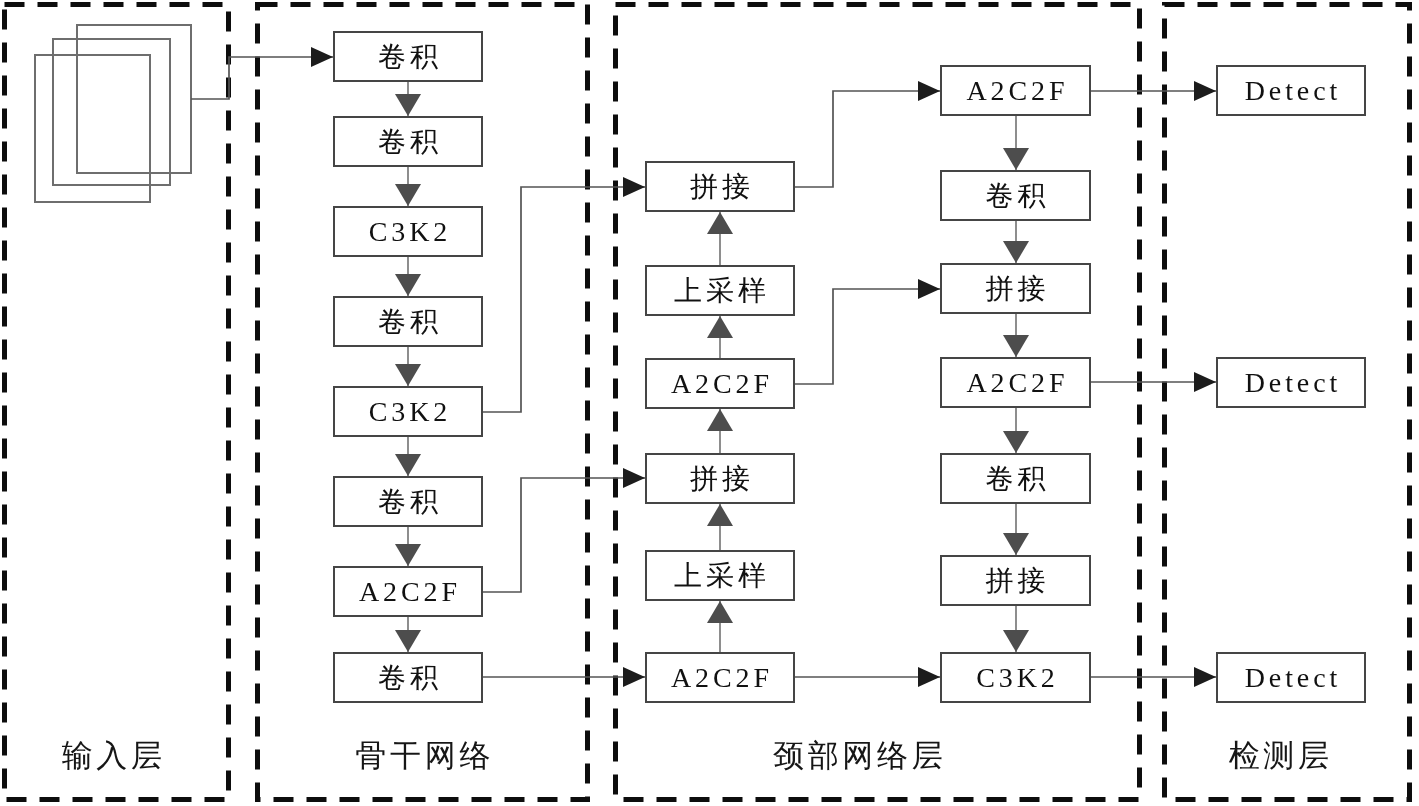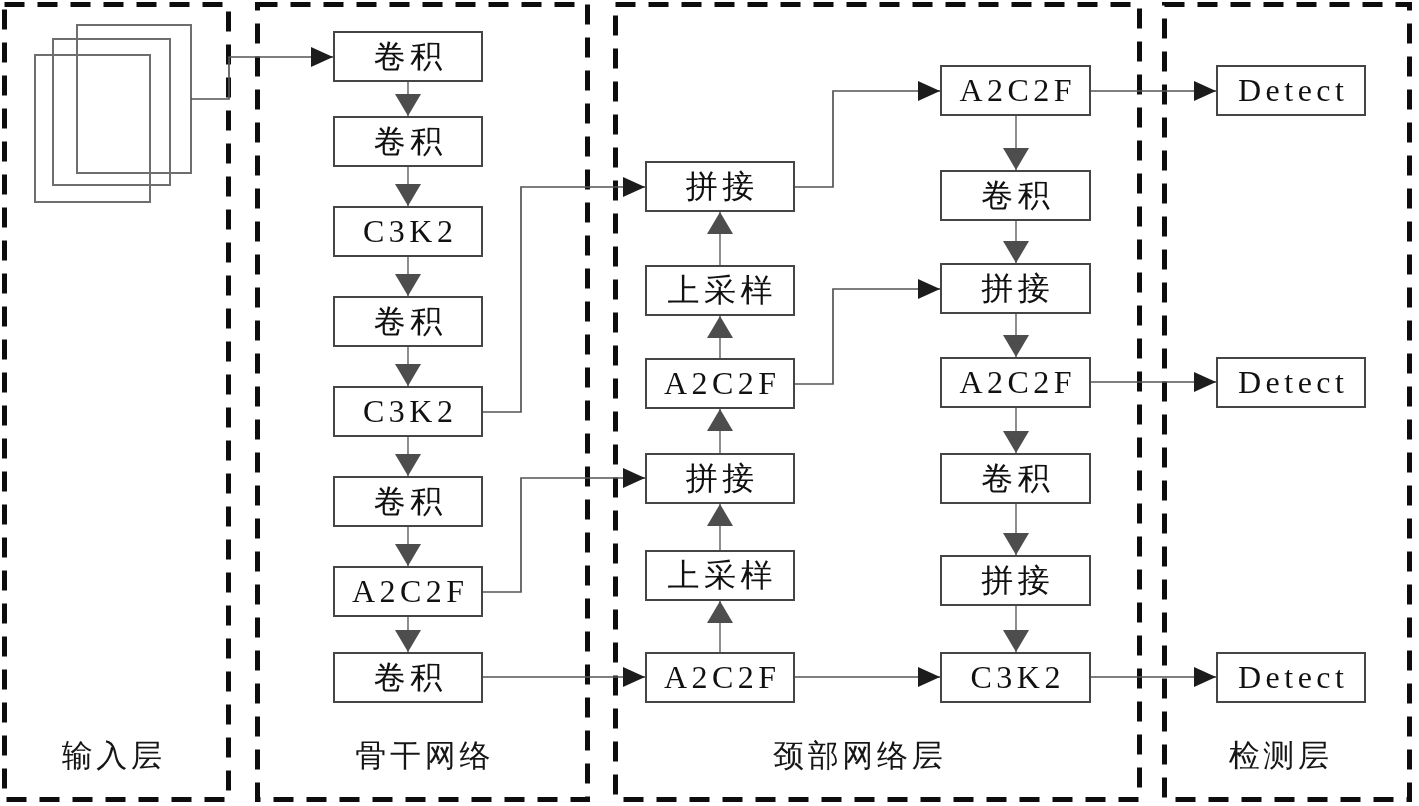--- a/index.html
+++ b/index.html
@@ -28,21 +28,21 @@
     height: 100%;
   }
   .node {
     position: absolute;
     box-sizing: border-box;
     background: #ffffff;
     border: 2px solid #454545;
     display: flex;
     align-items: center;
     justify-content: center;
-    font-size: 32px;
+    font-size: 28px;
     color: #111111;
     letter-spacing: 0.14em;
     padding-left: 0.14em;
     white-space: nowrap;
   }
   .section-label {
     position: absolute;
     top: 735px;
     width: 300px;
     height: 40px;

